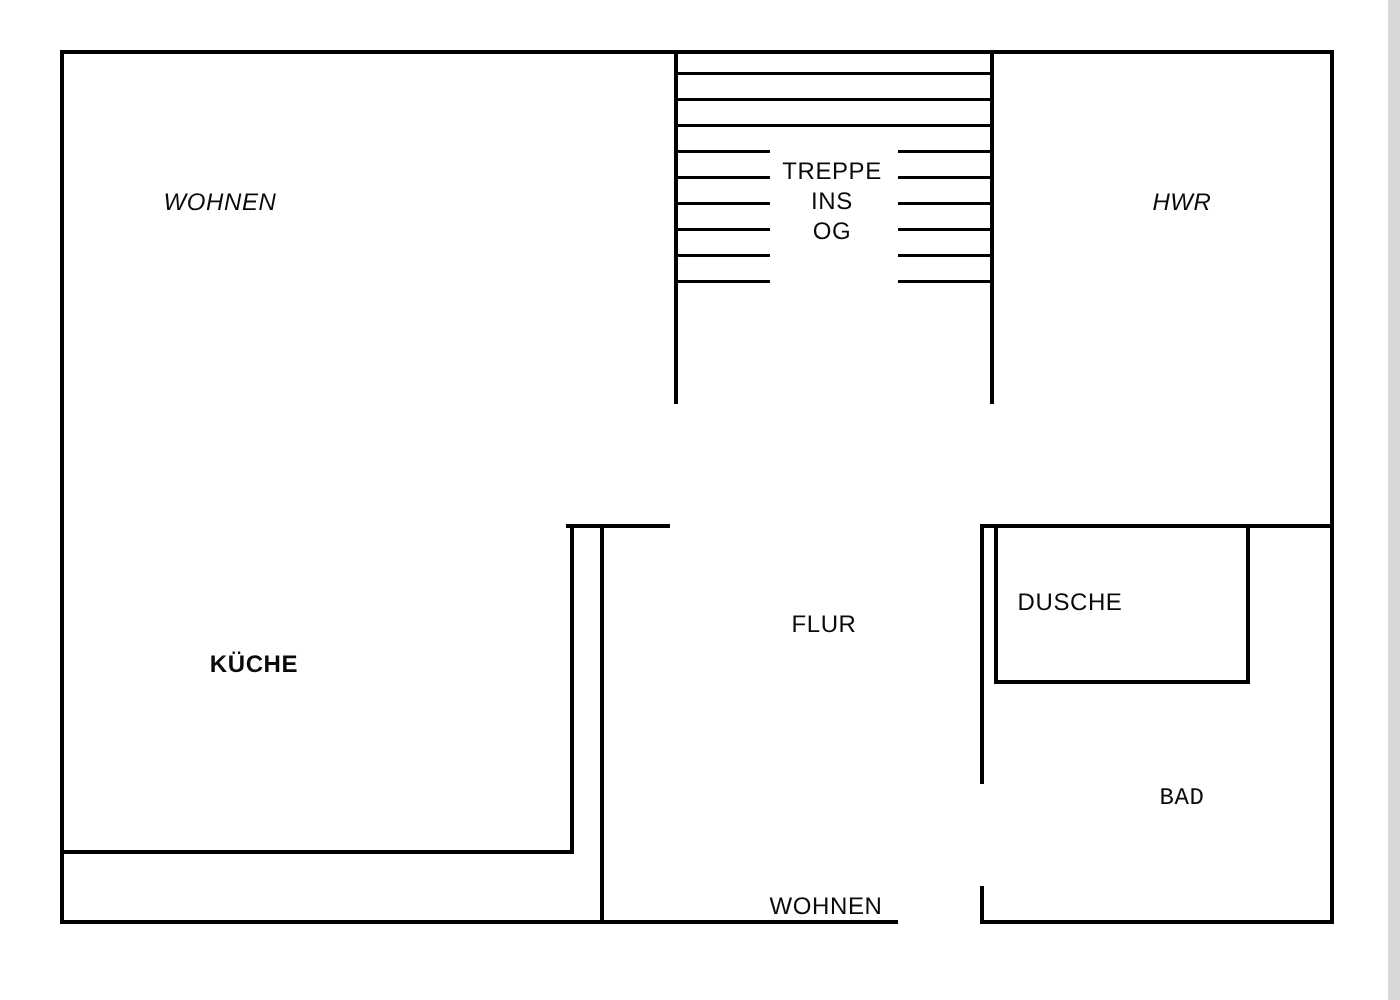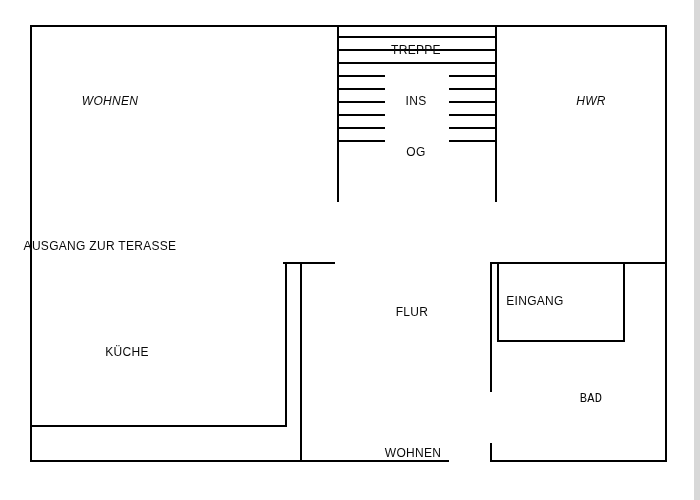--- a/index.html
+++ b/index.html
@@ -69,29 +69,28 @@
 
   <div class="wall" style="left:490px; top:262px; width:2px; height:130px;"></div>
   <div class="wall" style="left:490px; top:443px; width:2px; height:19px;"></div>
 
   <div class="wall" style="left:497px; top:262px; width:2px; height:80px;"></div>
   <div class="wall" style="left:497px; top:340px; width:128px; height:2px;"></div>
   <div class="wall" style="left:623px; top:262px; width:2px; height:80px;"></div>
 
   <span class="label" style="left:110px; top:101px;font-style:italic;">WOHNEN</span>
   <span class="label" style="left:591px; top:101px;font-style:italic;">HWR</span>
-  <span class="label" style="left:127px; top:352px;">KÜCHE</span>
+  <span class="label" style="left:127px; top:332px;font-weight:bold;">KÜCHE</span>
   <span class="label" style="left:412px; top:312px;">FLUR</span>
-  <span class="label" style="left:535px; top:301px;">EINGANG</span>
+  <span class="label" style="left:535px; top:301px;">DUSCHE</span>
   <span class="label" style="left:591px; top:399px;font-family:Liberation Mono, monospace;">BAD</span>
 
-  <div class="label stairs-label" style="left:416px; top:101px;gap:36px;">
+  <div class="label stairs-label" style="left:416px; top:101px;">
     <span>TREPPE</span>
     <span>INS</span>
     <span>OG</span>
   </div>
 
-  <span class="label" style="left:100px; top:246px;">AUSGANG ZUR TERASSE</span>
   <span class="label" style="left:413px; top:453px;">WOHNEN</span>
 
   <div class="edge" style="left:694px; top:0; width:6px; height:500px;"></div>
 
 </div>
 
 </body></html>

